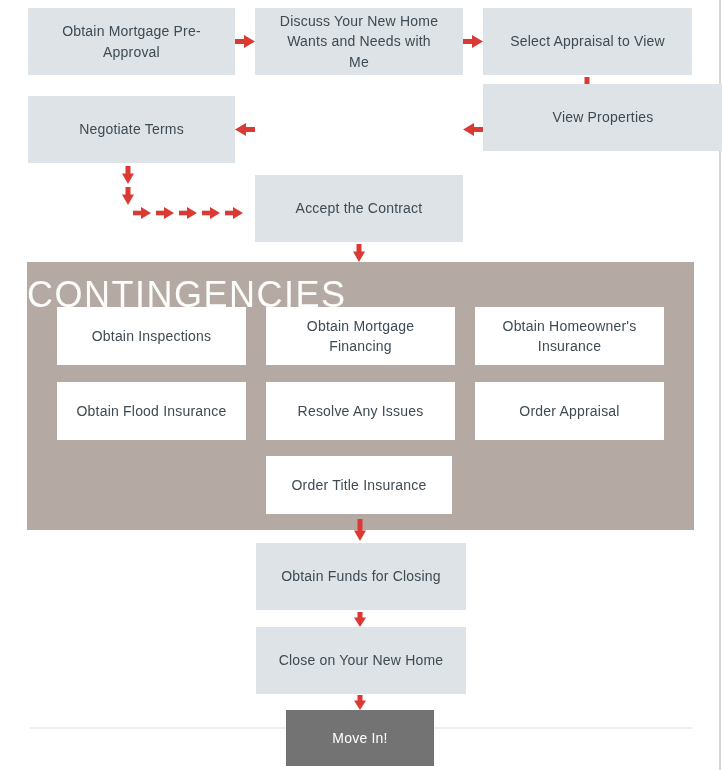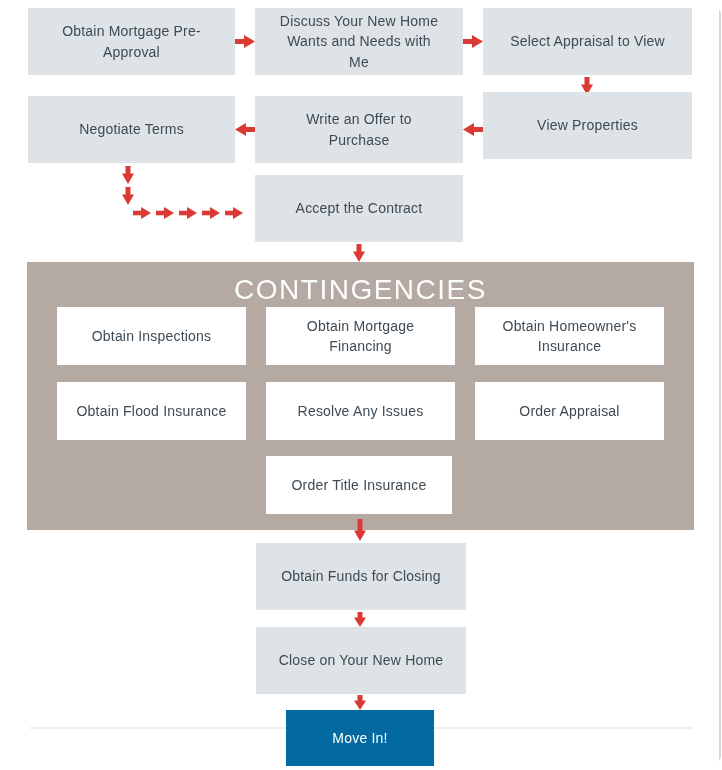--- a/index.html
+++ b/index.html
@@ -7,21 +7,20 @@
     padding: 0;
     background: #ffffff;
     font-family: "Liberation Sans", sans-serif;
   }
   .page {
     position: relative;
     width: 722px;
     height: 770px;
     background: #ffffff;
     overflow: hidden;
-    border-radius: 19px;
   }
   .right-border {
     position: absolute;
     top: 0;
     bottom: 0;
     right: 1px;
     width: 2px;
     background: #d6d6d6;
   }
   .bottom-hairline {
@@ -54,32 +53,32 @@
     top: 262px;
     width: 667px;
     height: 268px;
     background: #b4aaa3;
   }
   .contingencies-title {
     position: absolute;
     left: 0;
     right: 0;
     top: 12px;
-    text-align: center;
+    text-align: left;
     color: #fdfdfc;
-    font-size: 28px;
+    font-size: 36px;
     letter-spacing: 1.5px;
     font-weight: 400;
   }
   .cbox {
     background: #ffffff;
     padding: 0 18px;
   }
   .final {
-    background: #0369a1;
+    background: #737373;
     color: #ffffff;
   }
   .arr {
     position: absolute;
     line-height: 0;
   }
   .arr svg { display: block; }
   .arr svg * { fill: #da3a33; }
 </style>
 </head>
@@ -107,22 +106,21 @@
       </svg>
   </span>
   <span class="arr" style="left:581px;top:77px">
     <svg width="12" height="18" viewBox="0 0 12 18">
         <rect x="3.5" y="0" width="5" height="8"></rect>
         <polygon points="0,7.5 12,7.5 6,18"></polygon>
       </svg>
   </span>
 
   <div class="box step" style="left:28px;top:96px;width:207px;height:67px">Negotiate Terms</div>
-  <div class="box step" style="left:255px;top:96px;width:208px;height:67px">Write an Offer to Purchase</div>
-  <div class="box step" style="left:483px;top:92px;width:209px;height:67px">View Properties</div>
+  <div class="box step" style="left:483px;top:84px;width:240px;height:67px">View Properties</div>
 
   <span class="arr" style="left:463px;top:123px">
     <svg width="20" height="13" viewBox="0 0 20 13">
         <rect x="10" y="4" width="10" height="5"></rect>
         <polygon points="11,0 0,6.5 11,13"></polygon>
       </svg>
   </span>
   <span class="arr" style="left:235px;top:123px">
     <svg width="20" height="13" viewBox="0 0 20 13">
         <rect x="10" y="4" width="10" height="5"></rect>

